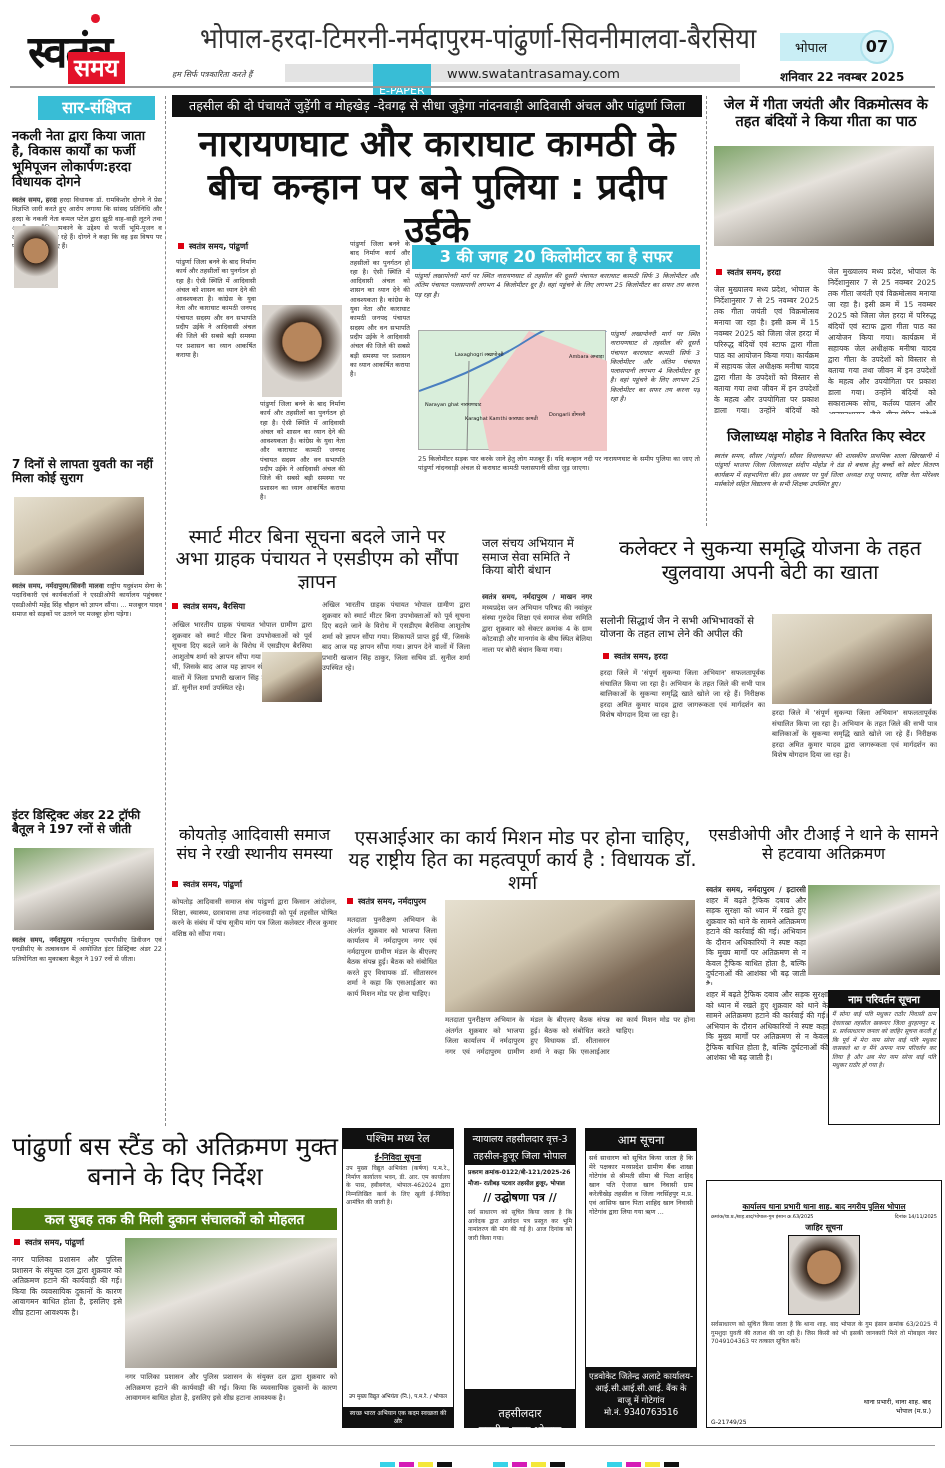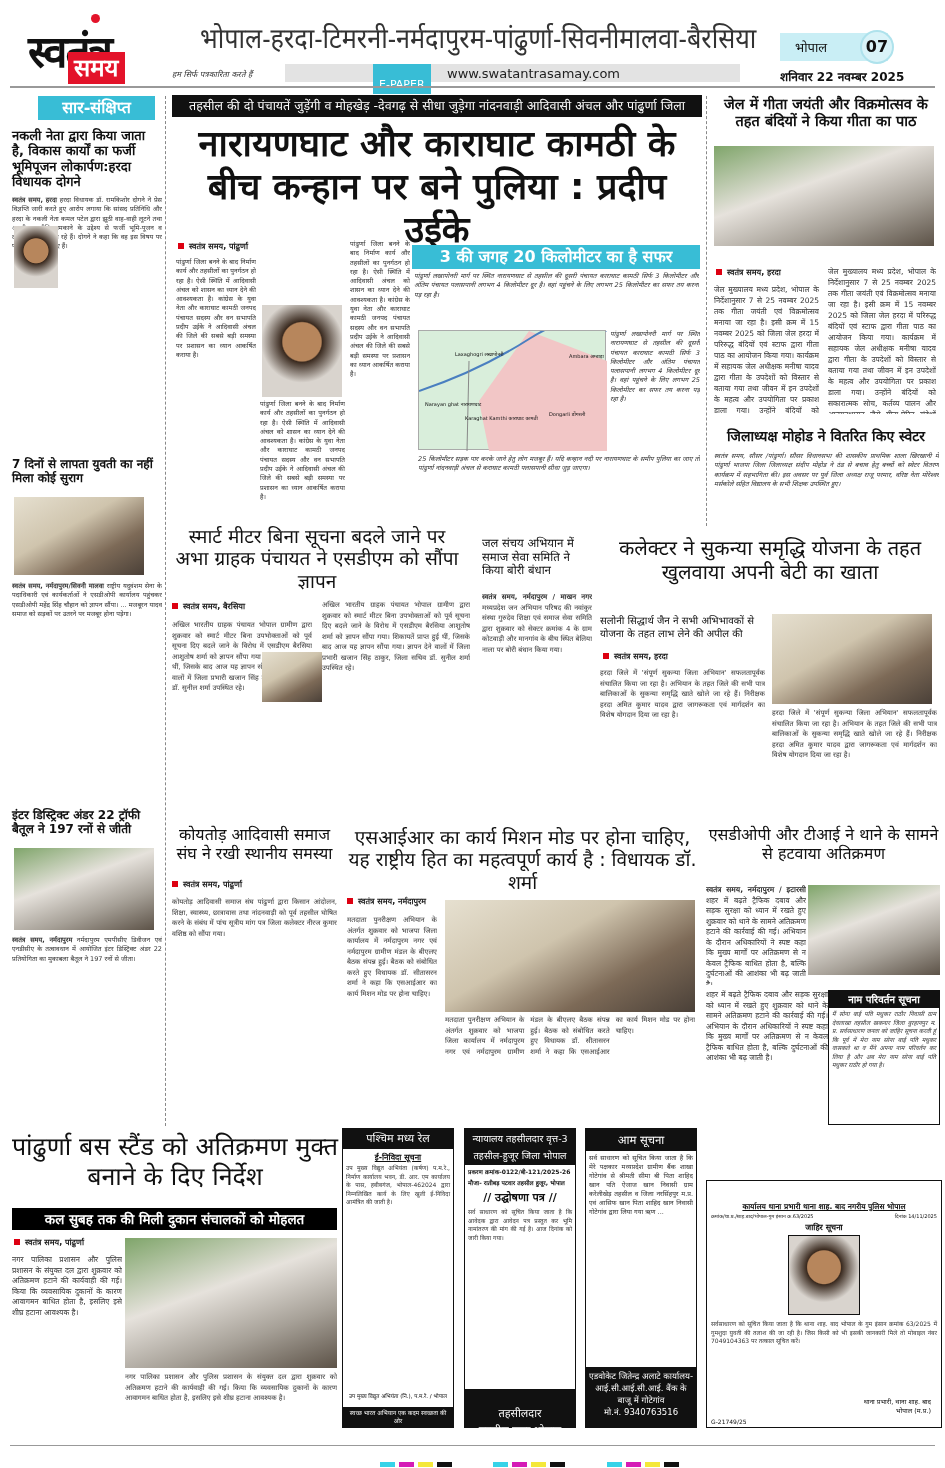--- a/index.html
+++ b/index.html
@@ -4,42 +4,42 @@
 <style>
 *{box-sizing:border-box;margin:0;padding:0}
 body{width:945px;height:1468px;background:#fff;font-family:"DejaVu Sans",sans-serif;color:#111;position:relative;overflow:hidden}
 .abs{position:absolute}
 .logo1{left:28px;top:20px;font:bold 44px "DejaVu Serif",serif;letter-spacing:-2px;color:#111}
 .logo-dot{position:absolute;left:63px;top:-6px;width:9px;height:9px;border-radius:50%;background:#e3132a}
 .logo2{left:68px;top:52px;background:#e3132a;color:#fff;font:bold 24px "DejaVu Sans",sans-serif;padding:0 6px;height:32px;line-height:32px}
 .cities{left:200px;top:18px;font:28px "Liberation Sans",sans-serif;color:#333;transform:scaleX(.9);transform-origin:left}
 .tagline{left:172px;top:68px;font-size:8px;font-style:italic;color:#333}
 .epbar{left:285px;top:64px;width:455px;height:18px;background:#e3e3e3}
-.eptag{left:373px;top:64px;background:#38bdd6;color:#fff;font-size:11px;padding:14px 6px;height:30px}
+.eptag{left:373px;top:64px;background:#38bdd6;color:#fff;font-size:11px;padding:20px 6px;height:30px}
 .url{left:447px;top:66px;font-size:13px;color:#222}
 .pagebox{left:780px;top:33px;width:108px;height:28px;background:#c9eef5}
 .city{left:795px;top:38px;font-weight:normal;font-size:13px}
 .pnum{left:860px;top:30px;width:34px;height:34px;border-radius:50%;background:#d9f3f8;border:2px solid #aee2ec;font-weight:bold;font-size:16px;text-align:center;line-height:30px}
 .date{left:780px;top:68px;font-size:12px;font-weight:bold}
 .hr{left:10px;top:86px;width:925px;height:2px;background:#999}
 .col-rule{border-left:1px dashed #888}
 .sar{left:38px;top:96px;width:117px;height:24px;background:#38bdd6;color:#fff;font-weight:bold;text-align:center;font-size:16px;line-height:24px}
 .hl{font-weight:bold;line-height:1.18}
 .body{font-size:6.5px;line-height:9.3px;color:#333;text-align:justify}
 .dateline{font-size:8px;font-weight:bold;color:#222}
 .dateline:before{content:"";display:inline-block;width:6px;height:6px;background:#d01;margin-right:5px}
 .photo{background:linear-gradient(135deg,#8b7a5b,#c8b89a 50%,#6f6450)}
 .photo.green{background:linear-gradient(160deg,#7fa56a,#e6e2dc 40%,#a6a097 70%,#5c5247)}
 .photo.room{background:linear-gradient(150deg,#e6e0d0,#cfc4ad 40%,#7d6a57 70%,#4a4038)}
 .photo.face{background:radial-gradient(circle at 50% 40%,#b7865c 28%,#3a2a1f 30%,#d9d4ce 60%)}
 .blackbar{background:#111;color:#fff;text-align:center;font-weight:bold}
 .map{background:#d9eedb;border:1px solid #aaa}
 .ad{border:1.5px solid #111;background:#fff}
 .bigblue{background:#38bdd6;color:#fff;text-align:center;font-weight:bold}
-.pink{background:#000000;color:#fff;font-weight:bold;text-align:center}
+.pink{background:#4d7c0f;color:#fff;font-weight:bold;text-align:center}
 .cmyk span{display:inline-block;width:15px;height:5px;margin-right:4px}
 </style>
 </head>
 <body>
 
 <div class="abs logo1"><span>स्वतंत्र</span><span class="logo-dot"></span></div>
 <div class="abs logo2">समय</div>
 <div class="abs cities">भोपाल-हरदा-टिमरनी-नर्मदापुरम-पांढुर्णा-सिवनीमालवा-बैरसिया</div>
 <div class="abs tagline">हम सिर्फ पत्रकारिता करते हैं</div>
 <div class="abs epbar"></div>
@@ -78,21 +78,21 @@
     <path d="M0 60 Q60 40 110 8 T188 0" stroke="#4a7fc0" stroke-width="2" fill="none"></path>
     <path d="M50 30 L48 120" stroke="#888" stroke-width="1" fill="none"></path>
   </svg>
   <span class="abs" style="left:36px;top:20px;font-size:5px">Laxaghogri लखापोनरी</span>
   <span class="abs" style="left:150px;top:22px;font-size:5px">Ambara अम्बाड़ा</span>
   <span class="abs" style="left:6px;top:70px;font-size:5px">Narayan ghat नारायणघाट</span>
   <span class="abs" style="left:46px;top:84px;font-size:5px">Karaghat Kamthi काराघाट कामठी</span>
   <span class="abs" style="left:130px;top:80px;font-size:5px">Dongarli डोंगरली</span>
 </div>
 <div class="abs body" style="left:610px;top:330px;width:90px;height:120px;overflow:hidden;font-style:italic">पांढुर्णा लखापोनरी मार्ग पर स्थित नारायणघाट से तहसील की दूसरी पंचायत काराघाट कामठी सिर्फ 3 किलोमीटर और अंतिम पंचायत पलासपानी लगभग 4 किलोमीटर दूर है। वहां पहुंचने के लिए लगभग 25 किलोमीटर का सफर तय करना पड़ रहा है।</div>
-<div class="abs body" style="left:418px;top:455px;width:282px;height:64px;overflow:hidden;font-style:italic">25 किलोमीटर सड़क पार करके जाने हेतु लोग मजबूर हैं। यदि कन्हान नदी पर नारायणघाट के समीप पुलिया का जाए तो पांढुर्णा नांदनवाड़ी अंचल से कराघाट कामठी पलासपानी सीधा जुड़ जाएगा।</div>
+<div class="abs body" style="left:418px;top:455px;width:282px;height:64px;overflow:hidden;">25 किलोमीटर सड़क पार करके जाने हेतु लोग मजबूर हैं। यदि कन्हान नदी पर नारायणघाट के समीप पुलिया का जाए तो पांढुर्णा नांदनवाड़ी अंचल से कराघाट कामठी पलासपानी सीधा जुड़ जाएगा।</div>
 
 <div class="abs col-rule" style="left:706px;top:96px;height:430px"></div>
 <div class="abs hl" style="left:712px;top:96px;width:228px;font-size:14.5px;text-align:center">जेल में गीता जयंती और विक्रमोत्सव के तहत बंदियों ने किया गीता का पाठ</div>
 <div class="abs photo green" style="left:714px;top:146px;width:220px;height:100px"></div>
 <div class="abs dateline" style="left:716px;top:266px">स्वतंत्र समय, हरदा</div>
 <div class="abs body" style="left:714px;top:284px;width:105px;height:130px;overflow:hidden;font-size:7.5px;line-height:11px">जेल मुख्यालय मध्य प्रदेश, भोपाल के निर्देशानुसार 7 से 25 नवम्बर 2025 तक गीता जयंती एवं विक्रमोत्सव मनाया जा रहा है। इसी क्रम में 15 नवम्बर 2025 को जिला जेल हरदा में परिरुद्ध बंदियों एवं स्टाफ द्वारा गीता पाठ का आयोजन किया गया। कार्यक्रम में सहायक जेल अधीक्षक मनीषा यादव द्वारा गीता के उपदेशों को विस्तार से बताया गया तथा जीवन में इन उपदेशों के महत्व और उपयोगिता पर प्रकाश डाला गया। उन्होंने बंदियों को सकारात्मक सोच, कर्तव्य पालन और आत्मानुशासन जैसे गीता-प्रेरित संदेशों को अपनाने हेतु प्रेरित किया। इस अवसर पर जिला जेल हरदा से सहायक जेल अधीक्षक मनीषा यादव, कार्यवाहक प्रमुख मुख्य प्रहरी माखन सिंह, फार्मासिस्ट नेहा यादव थापा, जेल प्रहरी मनीष साध सहित अन्य जेल स्टाफ उपस्थित रहे।</div>
 <div class="abs body" style="left:828px;top:266px;width:108px;height:148px;overflow:hidden;font-size:7.5px;line-height:11px">जेल मुख्यालय मध्य प्रदेश, भोपाल के निर्देशानुसार 7 से 25 नवम्बर 2025 तक गीता जयंती एवं विक्रमोत्सव मनाया जा रहा है। इसी क्रम में 15 नवम्बर 2025 को जिला जेल हरदा में परिरुद्ध बंदियों एवं स्टाफ द्वारा गीता पाठ का आयोजन किया गया। कार्यक्रम में सहायक जेल अधीक्षक मनीषा यादव द्वारा गीता के उपदेशों को विस्तार से बताया गया तथा जीवन में इन उपदेशों के महत्व और उपयोगिता पर प्रकाश डाला गया। उन्होंने बंदियों को सकारात्मक सोच, कर्तव्य पालन और आत्मानुशासन जैसे गीता-प्रेरित संदेशों को अपनाने हेतु प्रेरित किया। इस अवसर पर जिला जेल हरदा से सहायक जेल अधीक्षक मनीषा यादव, कार्यवाहक प्रमुख मुख्य प्रहरी माखन सिंह, फार्मासिस्ट नेहा यादव थापा, जेल प्रहरी मनीष साध सहित अन्य जेल स्टाफ उपस्थित रहे।</div>
 <div class="abs hl" style="left:712px;top:428px;width:228px;font-size:14px;text-align:center">जिलाध्यक्ष मोहोड ने वितरित किए स्वेटर</div>
 <div class="abs body" style="left:714px;top:452px;width:225px;height:72px;overflow:hidden;font-style:italic">स्वतंत्र समय, सौसर /पांढुर्णा। सौसर विधानसभा की शासकीय प्राथमिक शाला खिरखानी में पांढुर्णा भाजपा जिला जिलाध्यक्ष संदीप मोहोड ने ठंड से बचाव हेतु बच्चों को स्वेटर वितरण कार्यक्रम में सहभागिता की। इस अवसर पर पूर्व जिला अध्यक्ष राजू परमार, वरिष्ठ नेता मोरेश्वर मर्सकोले सहित विद्यालय के सभी शिक्षक उपस्थित हुए।</div>
 

